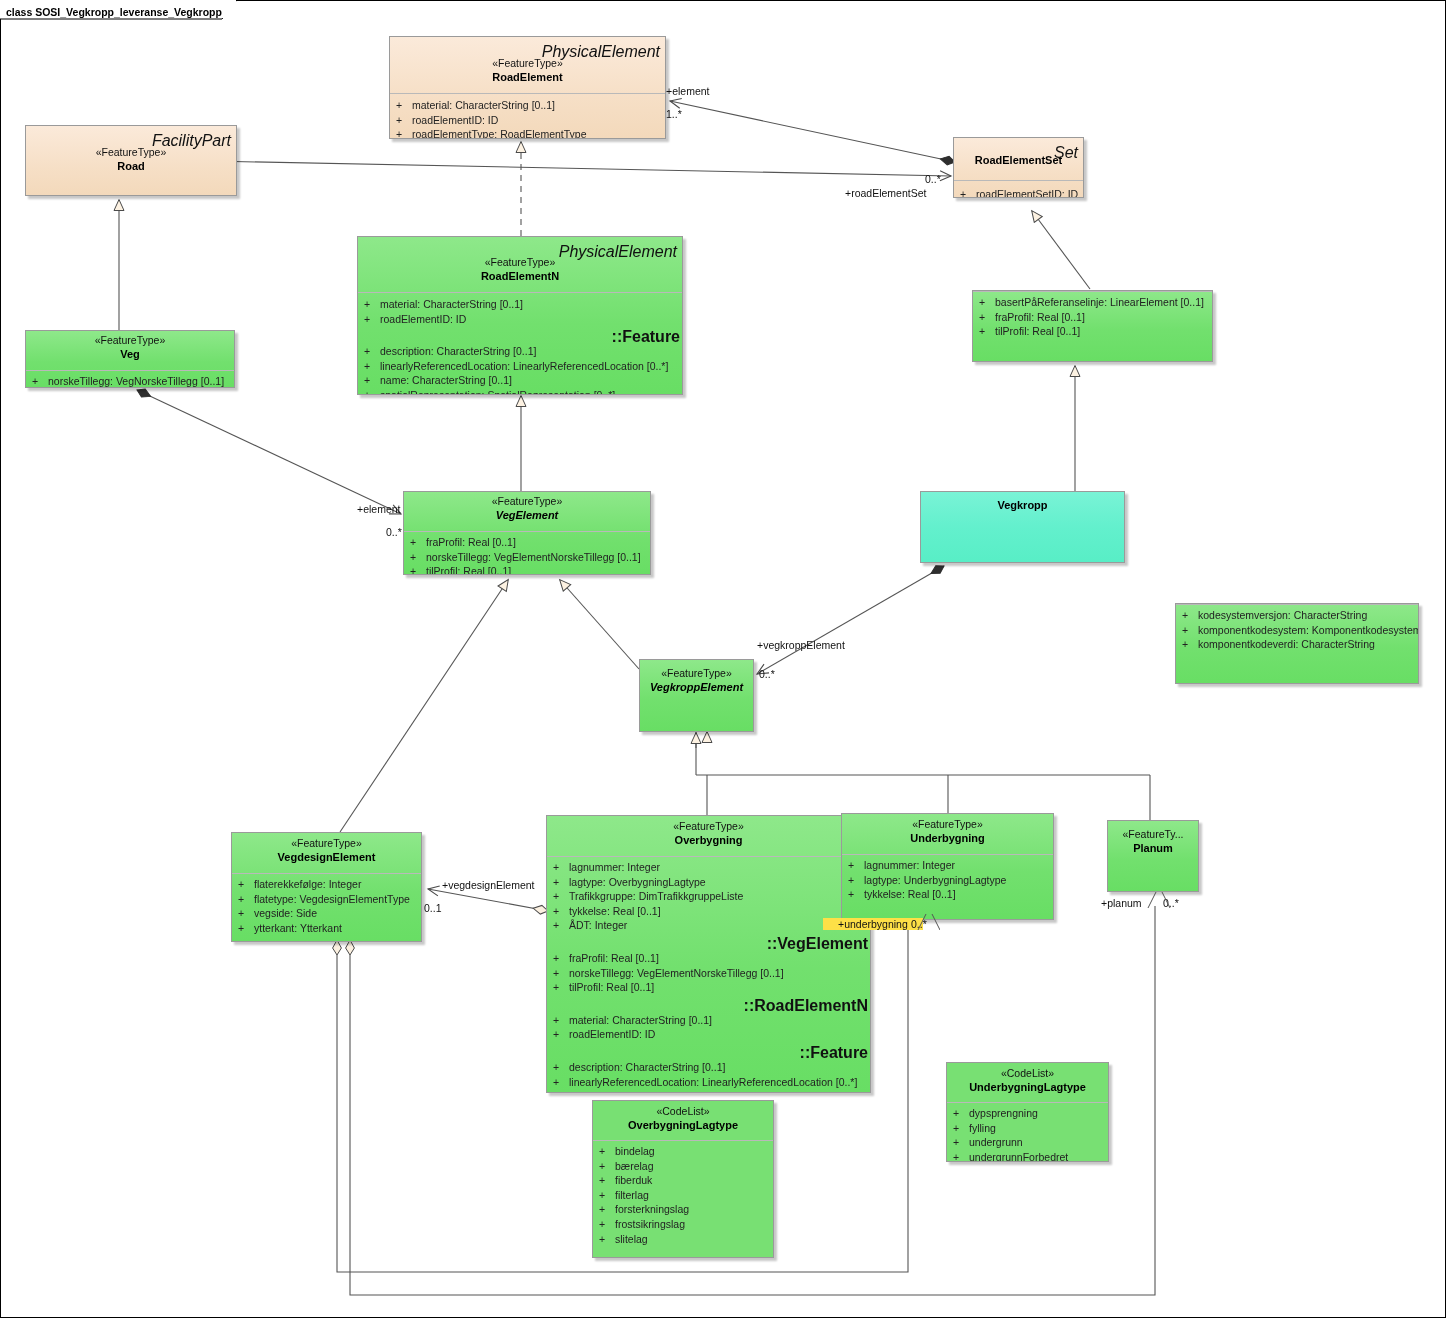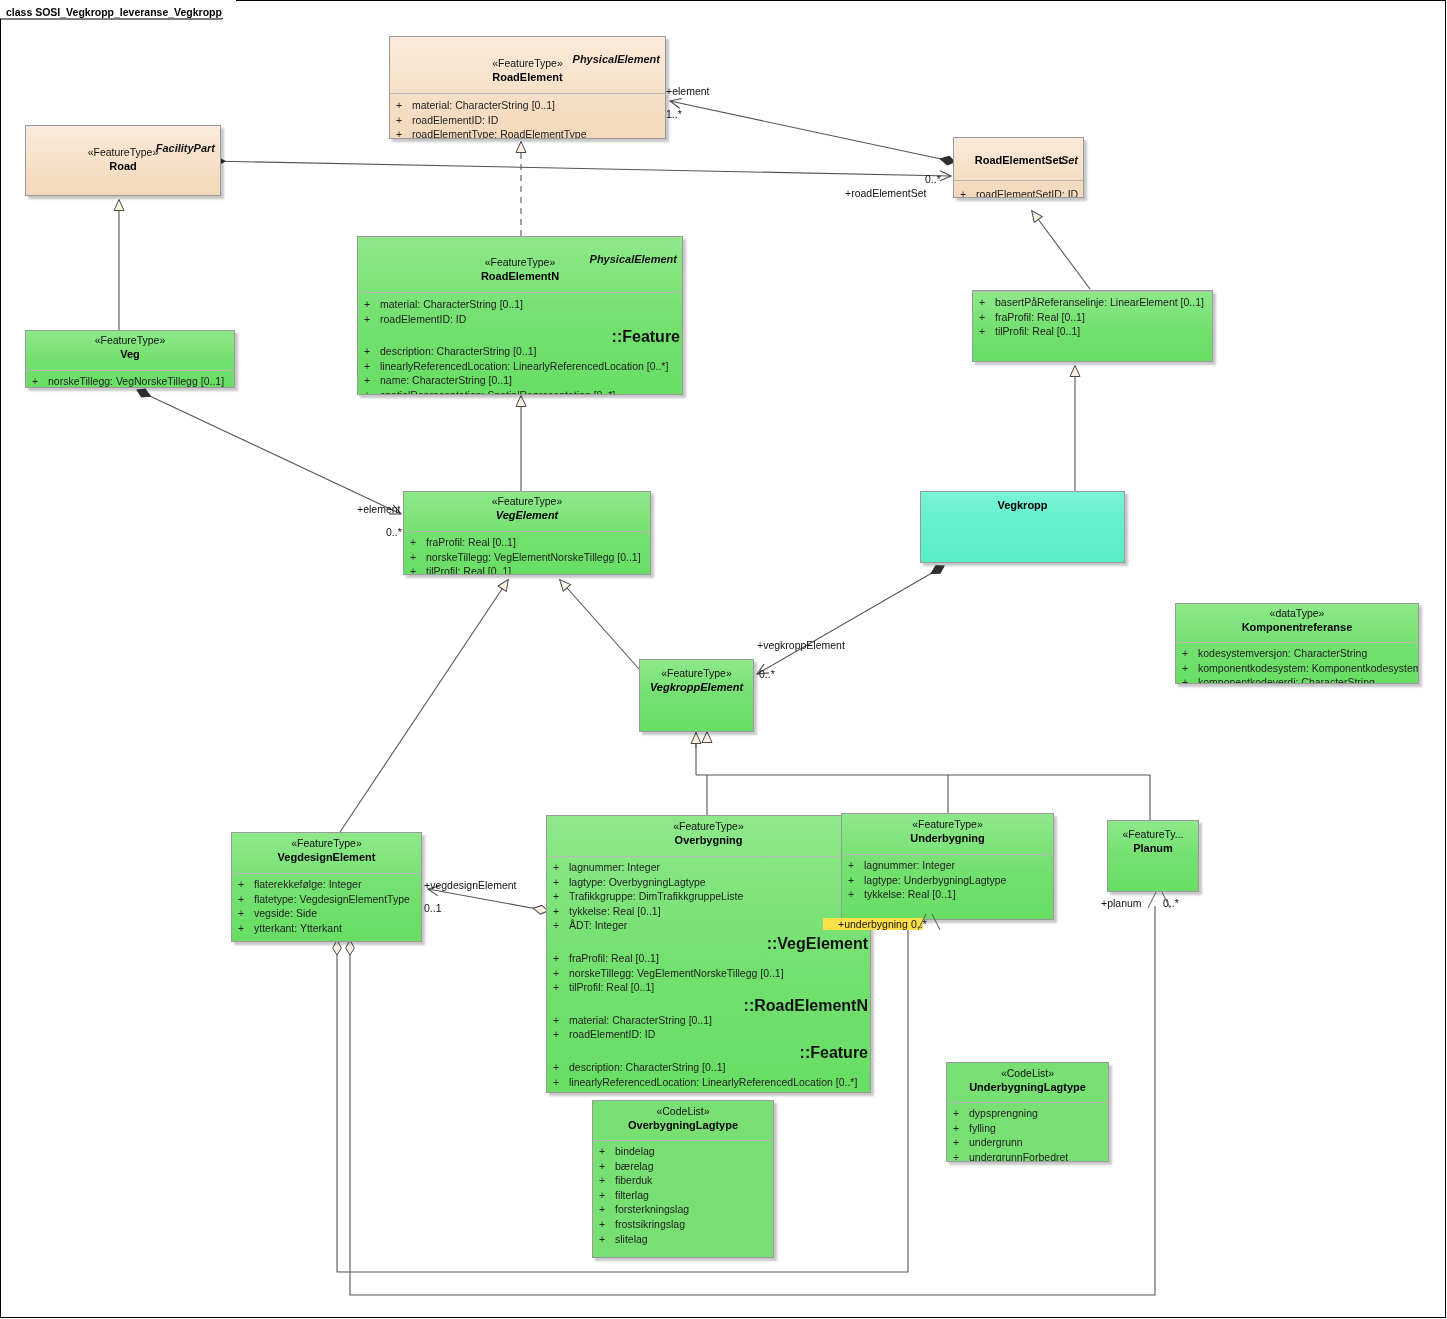--- a/index.html
+++ b/index.html
@@ -36,22 +36,22 @@
     box-shadow:3px 3px 2px rgba(0,0,0,0.22);
     overflow:hidden;
   }
   .uml.green{background:linear-gradient(180deg,#8ee88a 0%,#72e06e 55%,#68de64 100%);}
   .uml.green-flat{background:#78e073;}
   .uml.peach{background:linear-gradient(180deg,#fbeada 0%,#f6dfc6 60%,#f3d9bb 100%);}
   .uml.cyan{background:linear-gradient(180deg,#79f3d6 0%,#63f0cd 50%,#58eec6 100%);}
 
   .uml .hdr{position:relative;padding:3px 4px 4px 4px;text-align:center;}
   .uml .parentname{
-    position:absolute;right:5px;top:16px;
-    font-style:italic;font-size:11px;font-weight:bold;color:#111;
+    position:absolute;right:5px;top:6px;
+    font-style:italic;font-size:16px;font-weight:normal;color:#111;
   }
   .uml .stereo{font-size:10.5px;line-height:14px;color:#111;}
   .uml .cname{font-size:11px;font-weight:bold;line-height:14px;color:#000;}
   .uml .cname.ital{font-style:italic;}
   .uml .divider{height:1px;background:#b9b9b9;margin:0;}
   .uml .attrs{padding:4px 2px 5px 6px;}
   .uml .attr{
     font-size:10.5px;line-height:14.6px;color:#222;white-space:nowrap;
     display:flex;
   }
@@ -171,21 +171,21 @@
           <span class="vis">+</span>
           <span>roadElementID: ID</span>
         </div>
       <div class="attr">
           <span class="vis">+</span>
           <span>roadElementType: RoadElementType</span>
         </div>
     </div>
   </div>
 
-  <div class="uml peach" style="left:25px;top:125px;width:196px;height:71px;">
+  <div class="uml peach" style="left:25px;top:125px;width:212px;height:71px;">
     <div class="hdr" style="height:69px;">
       <div class="parentname">FacilityPart</div>
       <div class="stereo" style="margin-top:16px;">«FeatureType»</div>
       <div class="cname">Road</div>
     </div>
   </div>
 
   <div class="uml peach" style="left:953px;top:137px;width:131px;height:61px;">
     <div class="hdr" style="height:36px;padding-top:2px;">
       <div class="parentname">Set</div>
@@ -290,24 +290,20 @@
     </div>
   </div>
 
   <div class="uml cyan" style="left:920px;top:491px;width:205px;height:72px;">
     <div class="hdr" style="height:28px;padding-top:6px;">
       <div class="cname">Vegkropp</div>
     </div>
   </div>
 
   <div class="uml green" style="left:1175px;top:603px;width:244px;height:81px;">
-    <div class="hdr" style="height:32px;padding-top:2px;">
-      <div class="stereo">«dataType»</div>
-      <div class="cname">Komponentreferanse</div>
-    </div>
     <div class="divider"></div>
     <div class="attrs" style="padding-top:3px;">
       <div class="attr">
           <span class="vis">+</span>
           <span>kodesystemversjon: CharacterString</span>
         </div>
       <div class="attr">
           <span class="vis">+</span>
           <span>komponentkodesystem: Komponentkodesystem</span>
         </div>
@@ -518,21 +514,21 @@
 
   <div class="elabel" style="left:845px;top:187px;">+roadElementSet</div>
   <div class="elabel" style="left:925px;top:173px;">0..*</div>
 
   <div class="elabel" style="left:357px;top:503px;">+element</div>
   <div class="elabel" style="left:386px;top:526px;">0..*</div>
 
   <div class="elabel" style="left:757px;top:639px;">+vegkroppElement</div>
   <div class="elabel" style="left:759px;top:668px;">0..*</div>
 
-  <div class="elabel" style="left:424px;top:879px;">+vegdesignElement</div>
+  <div class="elabel" style="left:424px;top:879px;padding-left:18px;">+vegdesignElement</div>
   <div class="elabel" style="left:424px;top:902px;">0..1</div>
 
   <div class="elabel boxed" style="left:823px;top:918px;">+underbygning</div>
   <div class="elabel" style="left:911px;top:918px;">0..*</div>
 
   <div class="elabel" style="left:1101px;top:897px;">+planum</div>
   <div class="elabel" style="left:1163px;top:897px;">0..*</div>
 
   <svg style="position:absolute;left:820px;top:908px;width:120px;height:30px;">
     <path d="M98,22 L106,6" stroke="#555" stroke-width="1" fill="none"></path>

